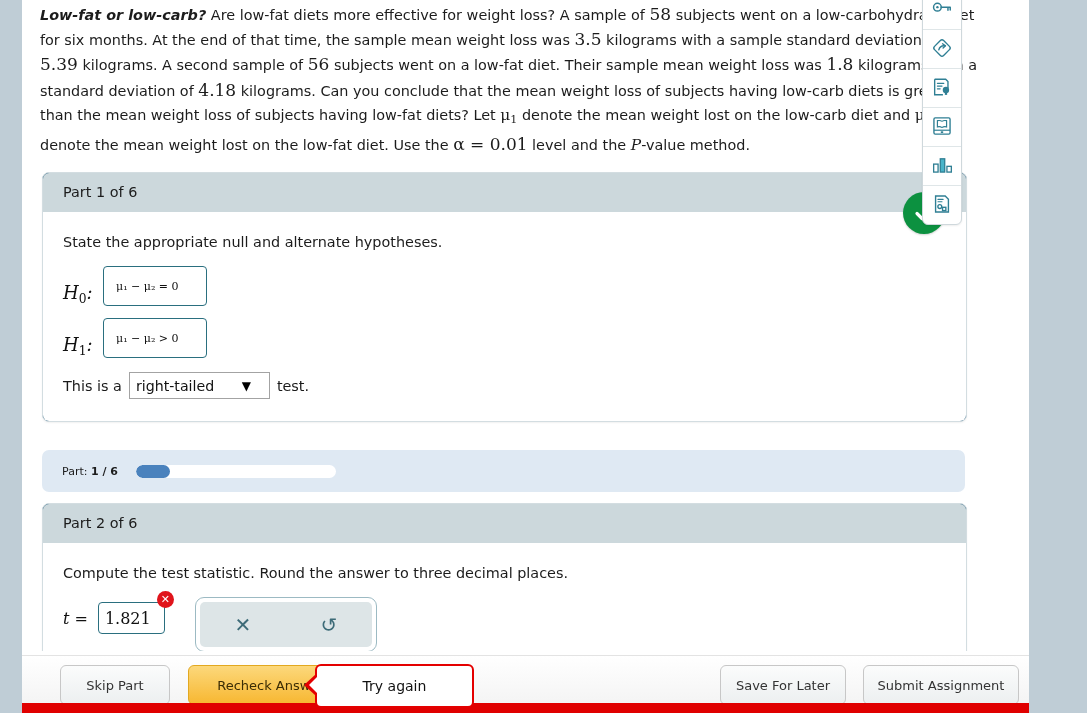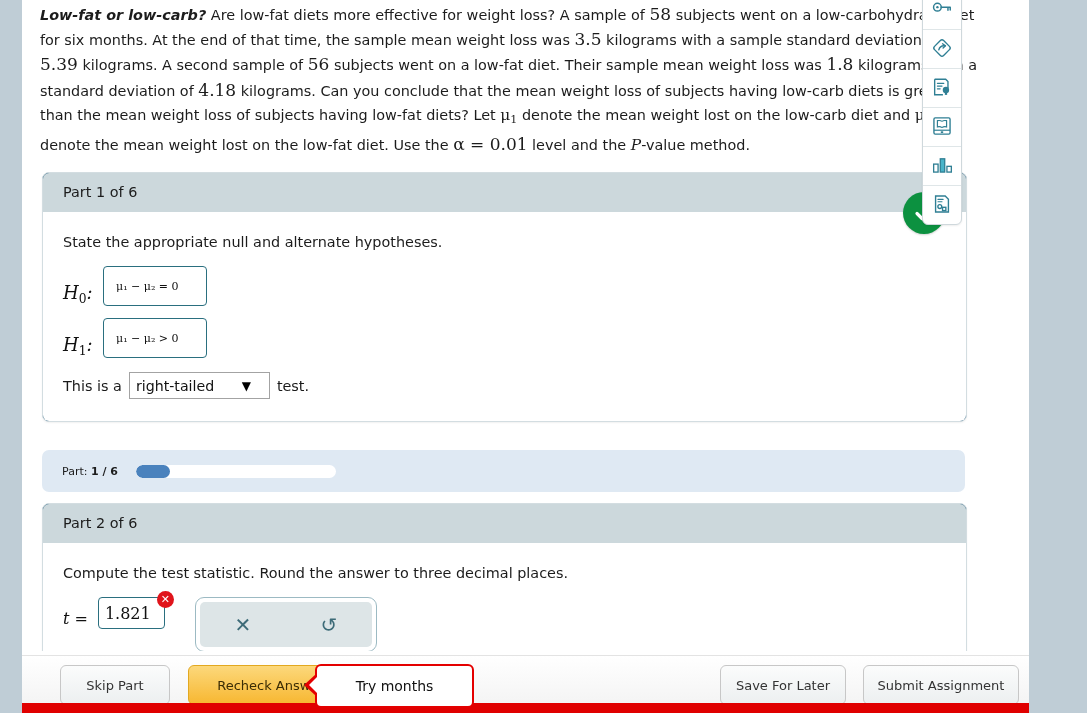--- a/index.html
+++ b/index.html
@@ -196,20 +196,21 @@
     border-radius: 4px;
     width: 53px;
     height: 30px;
     padding: 0 6px;
     display: flex;
     align-items: center;
     background: #fff;
     font-family: "DejaVu Serif", "Liberation Serif", serif;
     font-size: 16px;
     color: #111;
+    margin-top: 5px;
   }
   .err-badge {
     position: absolute;
     top: -6px; right: -9px;
     width: 17px; height: 17px;
     border-radius: 50%;
     background: #e0141b;
     color: #fff;
     font-size: 11px;
     font-weight: bold;
@@ -518,18 +519,18 @@
   <div id="bottom-bar">
     <div class="btn" id="btn-skip">Skip Part</div>
     <div class="btn" id="btn-recheck">Recheck Answer</div>
     <div class="btn" id="btn-submit">Submit Assignment</div>
     <div class="btn" id="btn-save">Save For Later</div>
   </div>
 
   <div id="try-again">
     <span class="arrow"></span>
     <span class="arrow-in"></span>
-    <span>Try months</span>
+    <span>Try again</span>
   </div>
 
   <div id="red-strip"></div>
 
 </div>
 
 </body></html>

